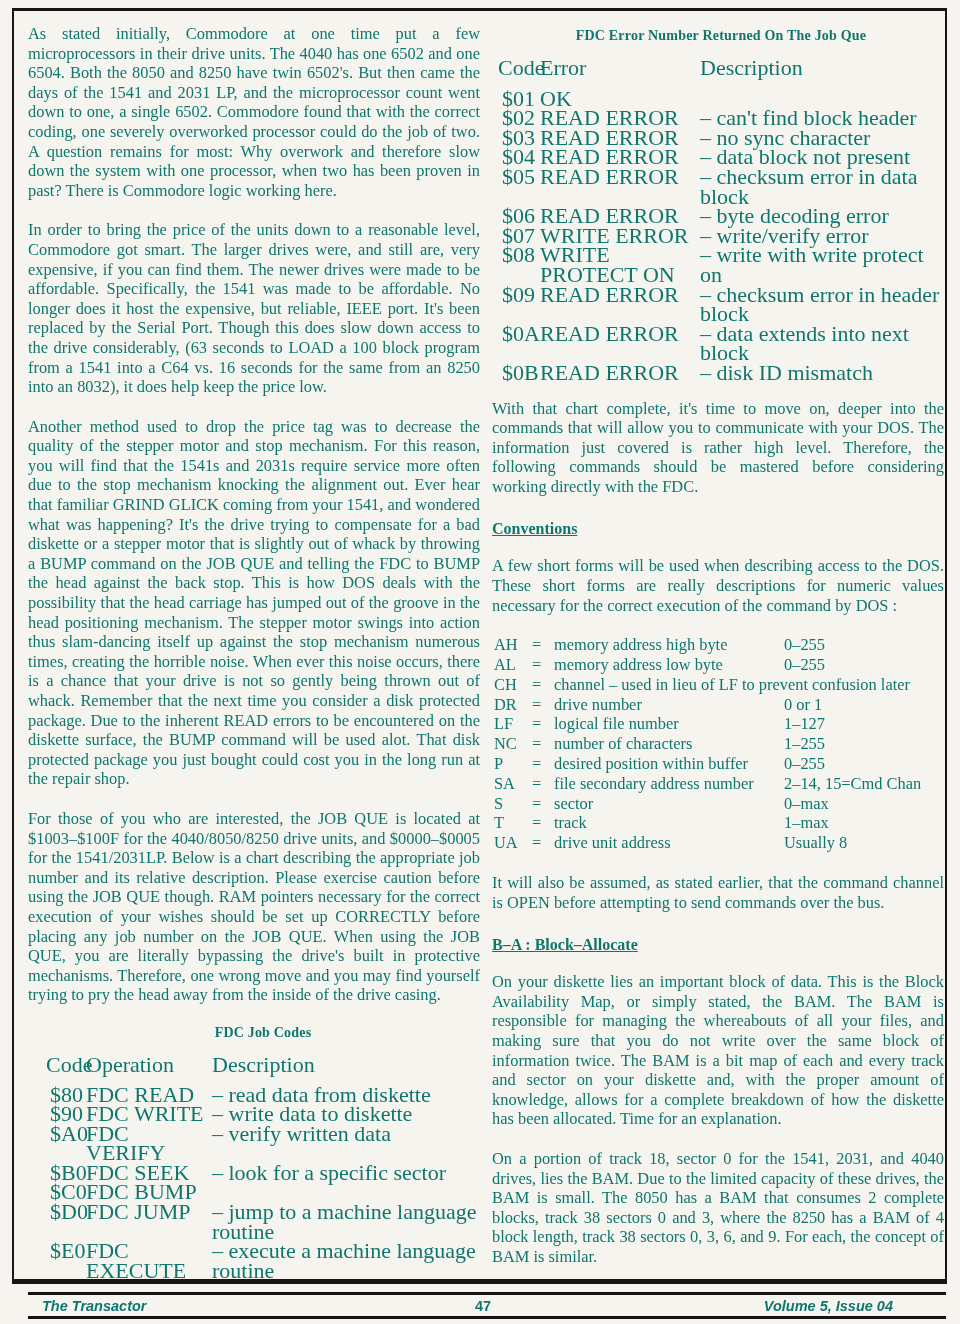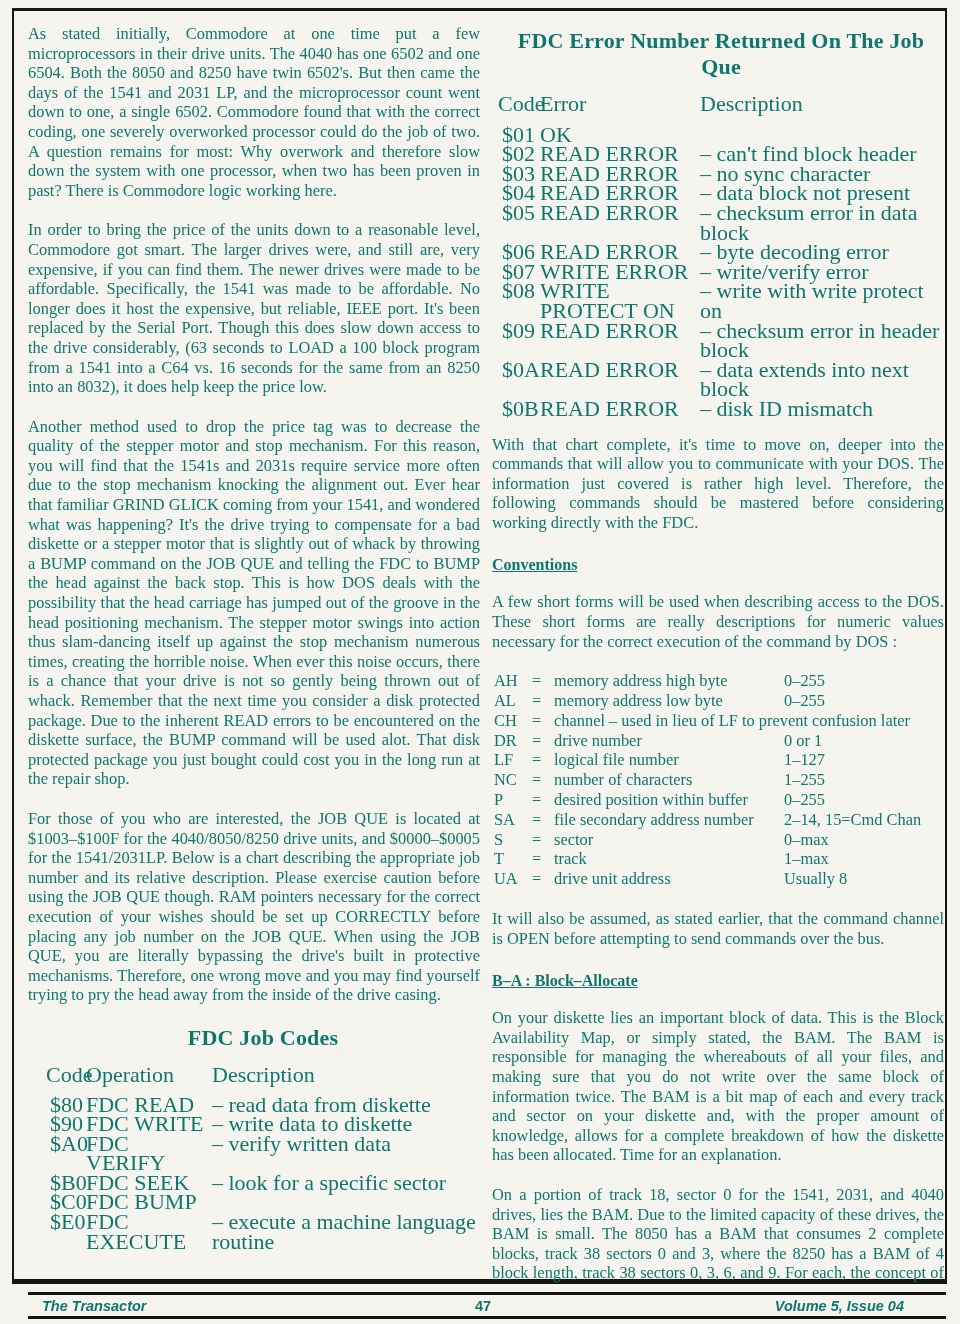--- a/index.html
+++ b/index.html
@@ -18,21 +18,21 @@
   .columns {
     position:absolute; top:8px; left:12px; right:13px; bottom:40px;
     display:flex; gap:12px; padding:16px 12px 0 16px; overflow:hidden;
   }
   .col { width:452px; flex:0 0 452px; }
   p.body-text {
     font-size:16.4px; line-height:19.6px; text-align:justify;
     margin-bottom:20px;
   }
   .tbl-title {
-    font-weight:bold; font-size:22px; text-align:center;
+    font-weight:bold; font-size:14px; text-align:center;
     margin:4px 0 14px 0; letter-spacing:.2px;
   }
   .trow { display:flex; font-size:22px; line-height:19.6px; }
   .thead { margin-bottom:9px; }
   
   .err-table { padding-left:6px; margin-bottom:16px; }
   .err-table .thead { margin-bottom:11px; }
   .e-code { width:42px; flex:0 0 42px; }
   .e-name { width:160px; flex:0 0 160px; }
   .e-desc { flex:1; }
@@ -56,21 +56,21 @@
   }
   .footer {
     position:absolute; left:28px; right:14px; bottom:5px; height:27px;
     border-top:3px solid #161412; border-bottom:3px solid #161412;
     display:flex; align-items:center;
     font-family:"Liberation Sans","DejaVu Sans",sans-serif;
     font-weight:bold; font-style:italic; font-size:14.5px;
   }
   .foot-left { margin-left:14px; }
   .foot-center { position:absolute; left:0; right:8px; text-align:center; font-style:normal; }
-  .foot-right { margin-left:auto; margin-right:42px; position:relative; }
+  .foot-right { margin-left:auto; margin-right:53px; position:relative; }
 </style>
 </head>
 <body>
 
 <div class="page">
   <div class="frame"></div>
 
   <div class="columns">
 
     <div class="col">
@@ -103,20 +103,25 @@
             <span class="j-desc">– verify written data</span>
           </div>
           <div class="trow">
             <span class="j-code">$B0</span>
             <span class="j-op">FDC SEEK</span>
             <span class="j-desc">– look for a specific sector</span>
           </div>
           <div class="trow">
             <span class="j-code">$C0</span>
             <span class="j-op">FDC BUMP</span>
+          </div>
+          <div class="trow">
+            <span class="j-code">$D0</span>
+            <span class="j-op">FDC JUMP</span>
+            <span class="j-desc">– jump to a machine language routine</span>
           </div>
           <div class="trow">
             <span class="j-code">$E0</span>
             <span class="j-op">FDC EXECUTE</span>
             <span class="j-desc">– execute a machine language routine</span>
           </div>
         </div>
       </div>
     </div>
 

